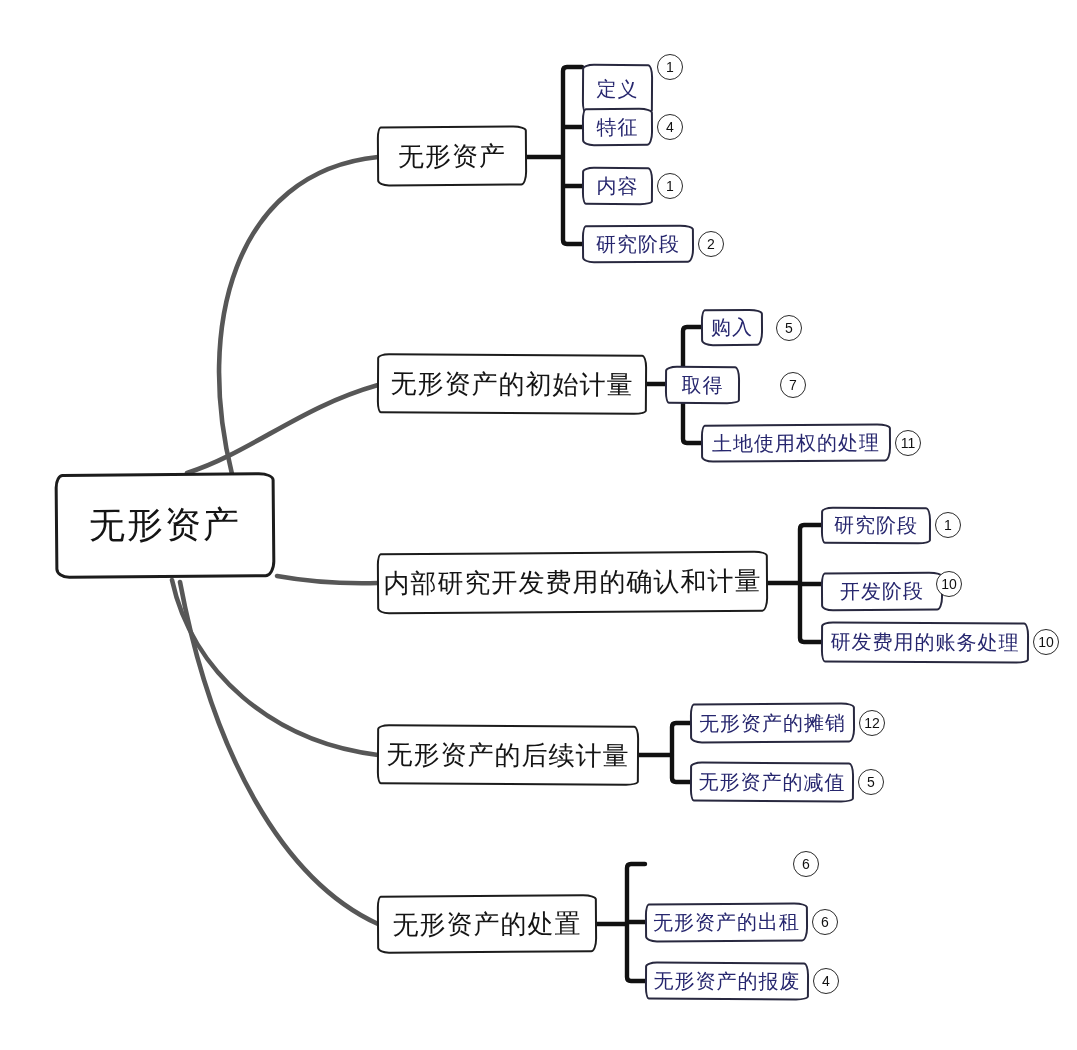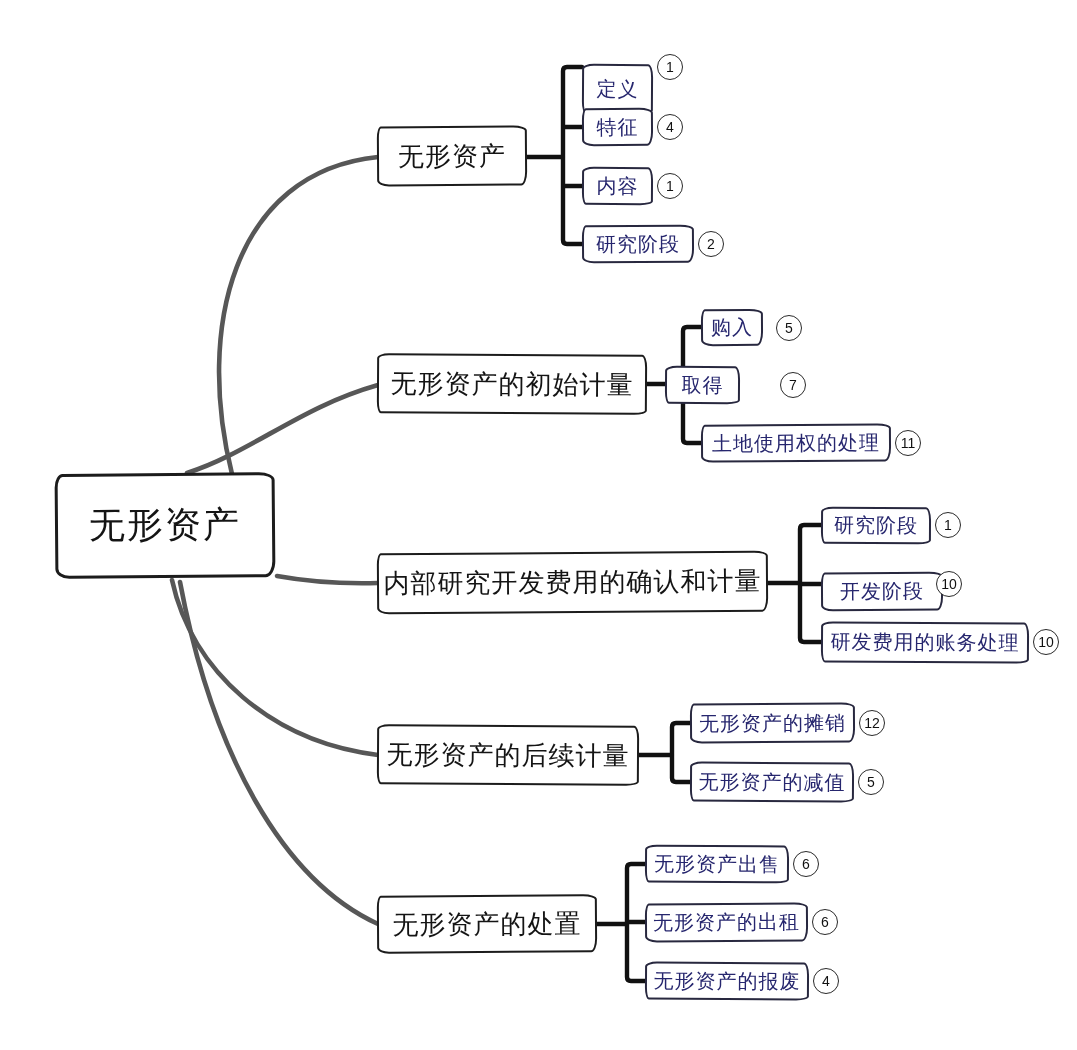--- a/index.html
+++ b/index.html
@@ -120,23 +120,20 @@
   </div>
   <div class="badge" style="left:859px;top:710px">12</div>
   <div class="box child rB" style="left:690px;top:762px;width:164px;height:40px">
     <span>无形资产的减值</span>
   </div>
   <div class="badge" style="left:858px;top:769px">5</div>
 
   <div class="box topic rA" style="left:377px;top:895px;width:220px;height:58px">
     <span>无形资产的处置</span>
   </div>
-  <div class="box child rB" style="left:645px;top:845px;width:144px;height:38px">
-    <span>无形资产出售</span>
-  </div>
   <div class="badge" style="left:793px;top:851px">6</div>
   <div class="box child rA" style="left:645px;top:903px;width:163px;height:39px">
     <span>无形资产的出租</span>
   </div>
   <div class="badge" style="left:812px;top:909px">6</div>
   <div class="box child rB" style="left:645px;top:962px;width:164px;height:38px">
     <span>无形资产的报废</span>
   </div>
   <div class="badge" style="left:813px;top:968px">4</div>
 

